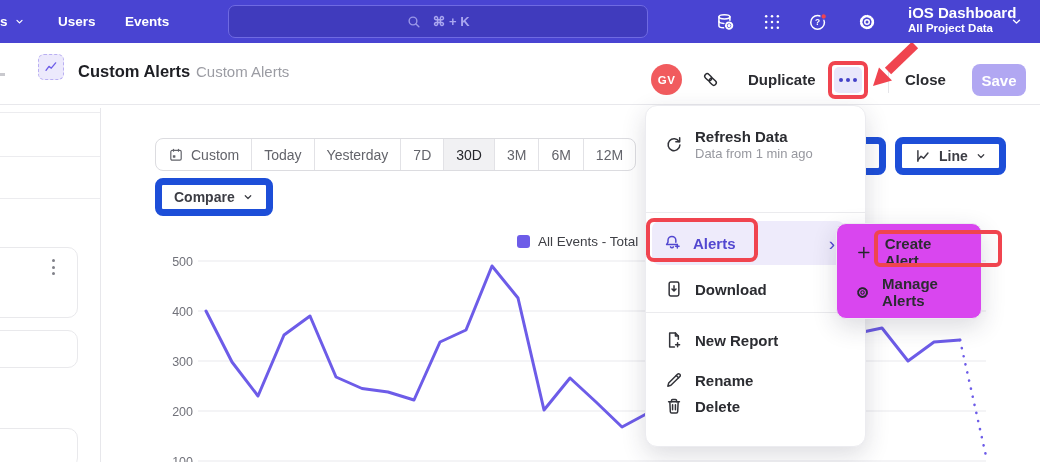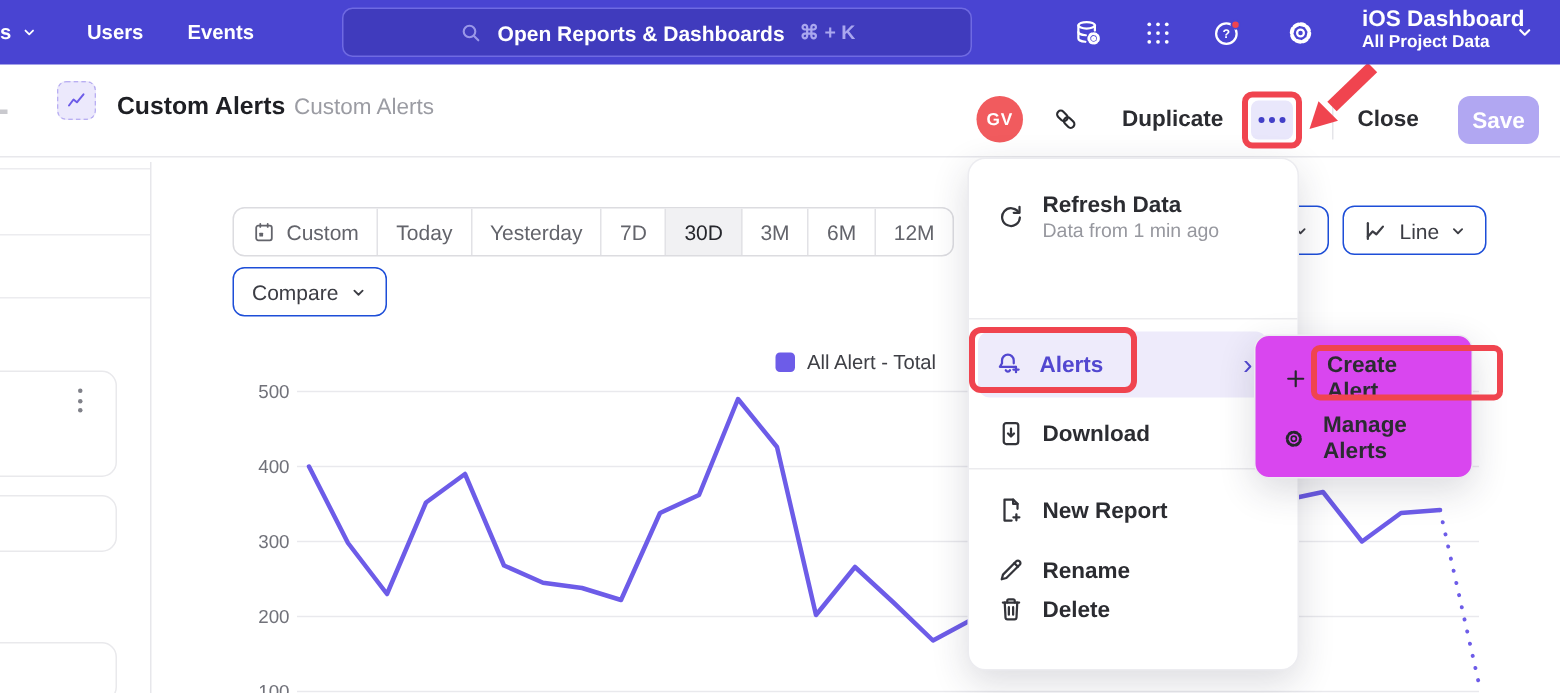--- a/index.html
+++ b/index.html
@@ -50,22 +50,22 @@
   .kebab{position:absolute;left:52px;top:259px;display:flex;flex-direction:column;gap:3.5px;z-index:3;cursor:pointer}
   .kebab i{width:3px;height:3px;border-radius:50%;background:#808189}
 
   
   .seg{position:absolute;left:155px;top:138px;height:33px;display:flex;align-items:stretch;
     border:1px solid #dcdce0;border-radius:8px;overflow:hidden;background:#fff;z-index:5}
   .seg .s{display:flex;align-items:center;gap:7px;padding:0 12px;font-size:14px;color:#63646b;
     border-right:1px solid #e2e2e6;cursor:pointer;white-space:nowrap}
   .seg .s:last-child{border-right:none}
   .seg .s.sel{background:#f1f1f3;color:#26272c;font-weight:400}
-  .btn{position:absolute;height:33px;border:1px solid #1d4ed8;border-radius:8px;background:#fff;
-    display:flex;align-items:center;gap:7px;padding:12px 12px;font-size:14px;font-weight:400;color:#3c3d44;
+  .btn{position:absolute;height:33px;border:7px solid #1d4ed8;border-radius:8px;background:#fff;
+    display:flex;align-items:center;gap:7px;padding:12px 12px;font-size:14px;font-weight:700;color:#3c3d44;
     cursor:pointer;z-index:5}
   .legend{position:absolute;left:517px;top:234px;display:flex;align-items:center;gap:8px;z-index:5}
   .legend .sw{width:13px;height:13px;border-radius:3px}
   .legend .lt{font-size:13.5px;color:#3f4046}
 
   
   #chart-svg{position:absolute;left:0;top:0;width:1040px;height:462px;z-index:1;pointer-events:none}
   .gridline{stroke:#e9e9ed;stroke-width:1}
   .ticklabel{font:12.5px "Liberation Sans",sans-serif;fill:#71727a;text-anchor:end}
   .chartline{fill:none;stroke:#6d5ce8;stroke-width:3;stroke-linejoin:round;stroke-linecap:round}
@@ -182,21 +182,21 @@
         <path d="M5.2 17.2l4.2-4.8 3.4 2.5 5.8-6.8"></path>
     </svg>
     <span>Line</span>
     <svg class="si" width="12" height="12" viewBox="0 0 24 24" style="stroke-width:2.4">
         <path d="M6.5 9.5L12 15l5.5-5.5"></path>
       </svg>
   </div>
 
   <div class="legend">
     <span class="sw" style="background: rgb(109, 92, 232);"></span>
-    <span class="lt">All Alert - Total</span>
+    <span class="lt">All Events - Total</span>
   </div>
 
   <div class="menu">
     <div class="mi" style="top:8px;height:52px;align-items:center;padding-top:9px">
       <svg class="micon si" viewBox="0 0 24 24">
         <path d="M18.2 8.2A7.1 7.1 0 1 0 19.1 12"></path>
           <path d="M18.8 3.4v4.8h-4.6"></path>
       </svg>
       <div>
         <div class="mlabel">Refresh Data</div>
@@ -312,21 +312,20 @@
       </div>
     <div class="navitem" style="left:125px">
         <span>Events</span>
       </div>
 
     <div class="searchbar">
       <svg class="si" width="16" height="16" viewBox="0 0 24 24" style="color:#9a97e8;stroke-width:2.1">
         <circle cx="10.5" cy="10.5" r="5.8"></circle>
           <path d="M15 15l4.3 4.3"></path>
       </svg>
-      <span class="ph">Open Reports &amp; Dashboards</span>
       <span class="kbd">⌘ + K</span>
     </div>
 
     <svg class="si navicon" style="left:715px" viewBox="0 0 24 24">
       <ellipse cx="11.3" cy="5.8" rx="6.6" ry="2.6"></ellipse>
       <path d="M4.7 5.8v5.4c0 1.3 2.6 2.4 6 2.6"></path>
       <path d="M4.7 11.2v5.2c0 1.3 2.5 2.4 5.6 2.6"></path>
       <path d="M17.9 5.8v4.2"></path>
       <circle cx="16.9" cy="16.3" r="3.8" stroke-width="2.4" stroke-dasharray="2 1.5"></circle>
       <circle cx="16.9" cy="16.3" r="1.1"></circle>

